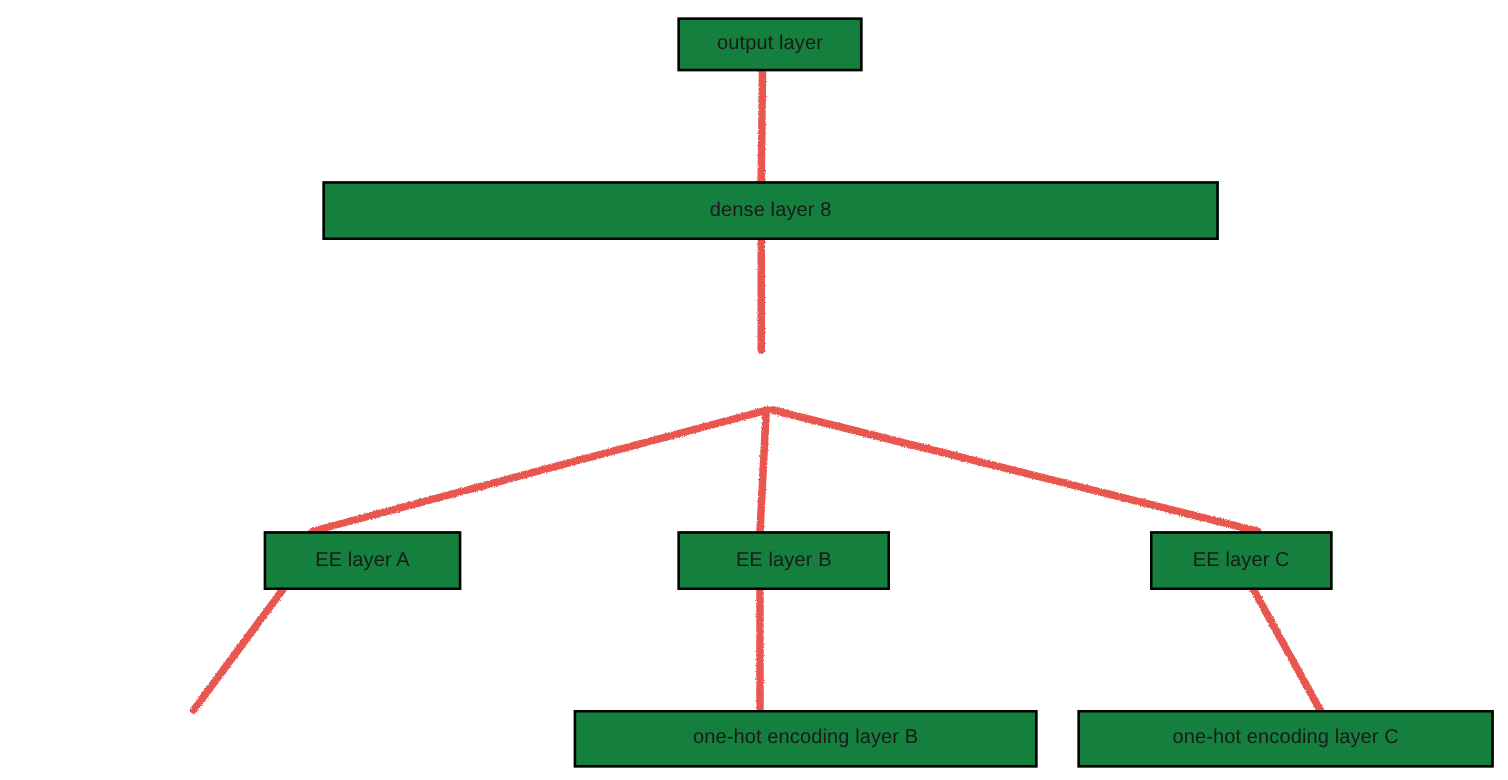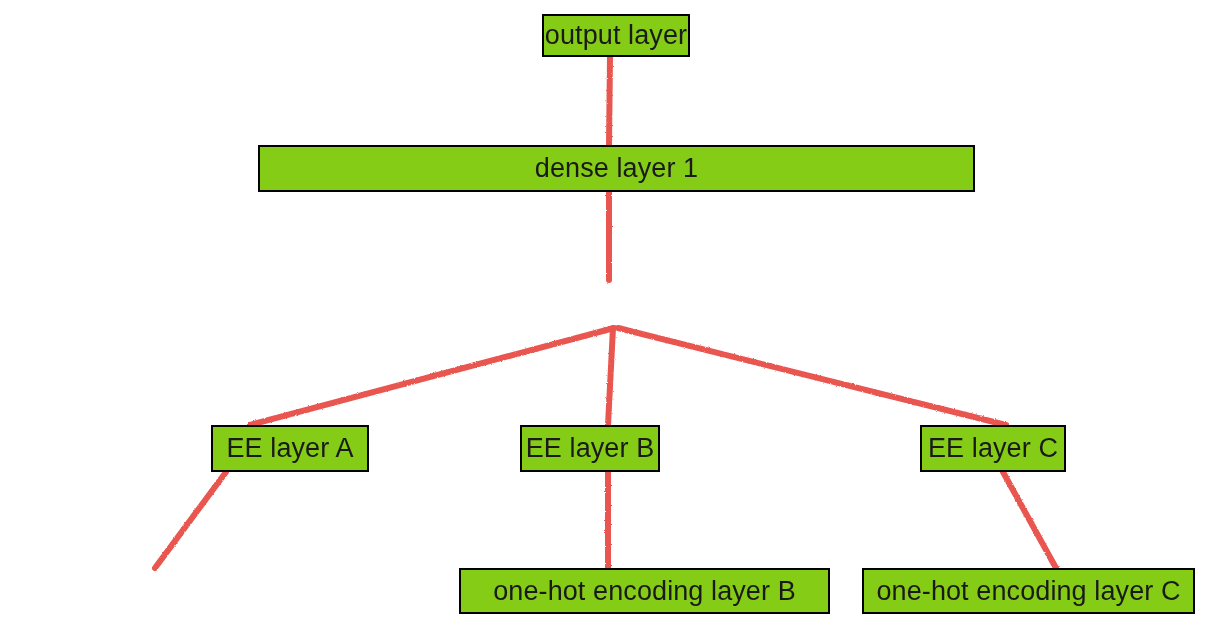--- a/index.html
+++ b/index.html
@@ -23,27 +23,27 @@
     left: 0;
     top: 0;
     width: 1206px;
     height: 624px;
     pointer-events: none;
   }
   .node-box {
     position: absolute;
     box-sizing: border-box;
     border: 2px solid #000000;
-    background: #84cc16;
+    background: #15803d;
     display: flex;
     align-items: center;
     justify-content: center;
     color: #1a1a1a;
     font-family: "Liberation Sans", sans-serif;
-    font-size: 27px;
+    font-size: 16px;
     font-weight: 400;
     line-height: 1;
     letter-spacing: 0.1px;
     white-space: nowrap;
     z-index: 2;
   }
   .node-label {
     display: block;
     transform: translateY(-0.5px);
   }
@@ -70,29 +70,29 @@
         <line x1="608" y1="568" x2="608" y2="472" stroke="#e8574f" stroke-width="6" stroke-linecap="round"></line>
         <line x1="1056" y1="568" x2="1003" y2="472" stroke="#e8574f" stroke-width="6" stroke-linecap="round"></line>
       </g>
   </svg>
 
   <div class="node-box" style="left:542px; top:14px; width:148px; height:43px;">
     <span class="node-label">output layer</span>
   </div>
 
   <div class="node-box" style="left:258px; top:145px; width:717px; height:47px;">
-    <span class="node-label">dense layer 1</span>
+    <span class="node-label">dense layer 8</span>
   </div>
 
 
   <div class="node-box" style="left:165px; top:425px; width:158px; height:47px;margin-left:46px;">
     <span class="node-label">EE layer A</span>
   </div>
 
-  <div class="node-box" style="left:520px; top:425px; width:140px; height:47px;">
+  <div class="node-box" style="left:542px; top:425px; width:170px; height:47px;">
     <span class="node-label">EE layer B</span>
   </div>
 
   <div class="node-box" style="left:920px; top:425px; width:146px; height:47px;">
     <span class="node-label">EE layer C</span>
   </div>
 
 
   <div class="node-box" style="left:862px; top:568px; width:333px; height:46px;">
     <span class="node-label">one-hot encoding layer C</span>

